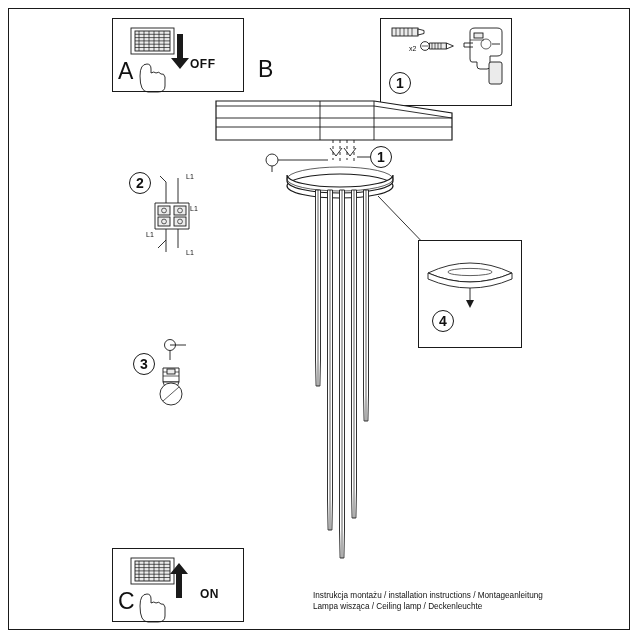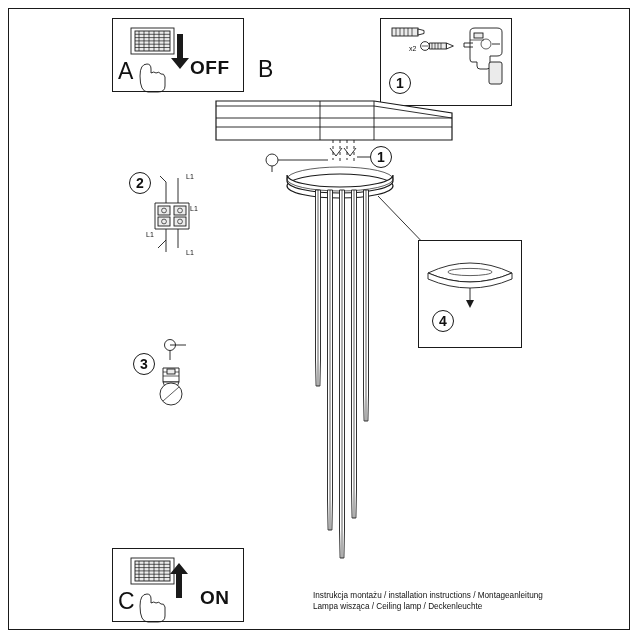--- a/index.html
+++ b/index.html
@@ -35,21 +35,21 @@
     color: #111111;
     line-height: 1;
     white-space: nowrap;
   }
   .bigletter {
     font-size: 23px;
     font-weight: 400;
     letter-spacing: .5px;
   }
   .onoff {
-    font-size: 19px;
+    font-size: 12px;
     font-weight: 700;
     letter-spacing: .5px;
   }
   .callout {
     position: absolute;
     border: 1.4px solid #1a1a1a;
     border-radius: 50%;
     box-sizing: border-box;
     background: #ffffff;
     display: flex;

